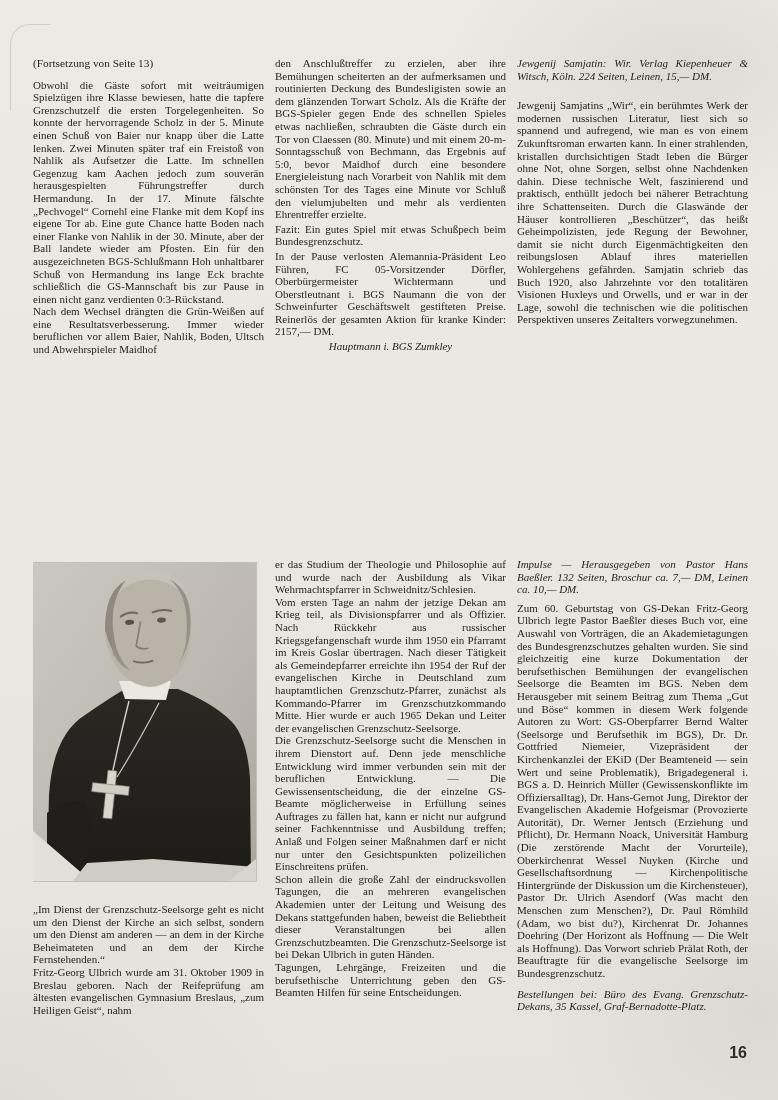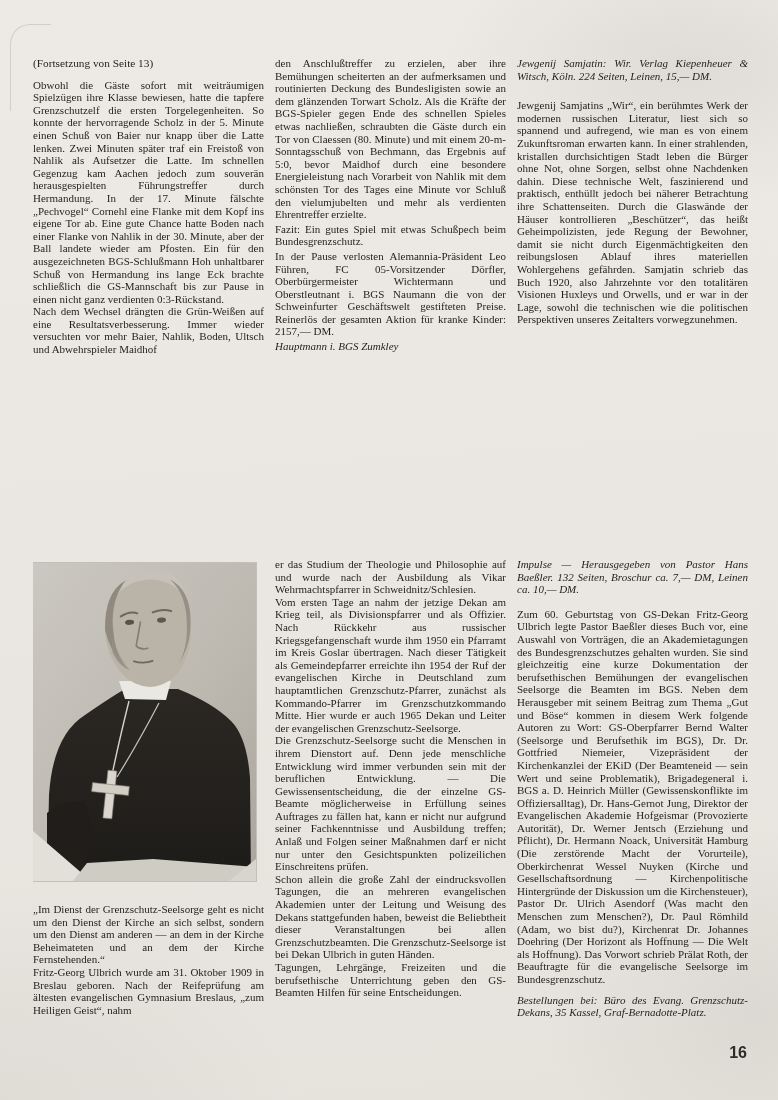--- a/index.html
+++ b/index.html
@@ -25,22 +25,22 @@
   .bottom-section{
     position:absolute; left:33px; right:30px; top:558px; bottom:4px;
     display:grid; grid-template-columns:repeat(3,1fr); column-gap:11px; overflow:hidden;
   }
   .col{ overflow:hidden; }
   p{ margin:0; font-size:11px; line-height:12.6px; text-align:justify; hyphens:auto; }
   .cont-note{ text-align:left; font-size:11.3px; margin-bottom:9px; }
   .gap-sm{ margin-top:2px; }
   .citation{ font-style:italic; }
   .citation.top{ margin-bottom:17px; }
-  .citation.bottom{ margin-bottom:12px; }
-  .signature{ text-align:left; font-style:italic; margin-top:2px; }
+  .citation.bottom{ margin-bottom:6px; }
+  .signature{ text-align:center; font-style:italic; margin-top:2px; }
   .ordering{ font-style:italic; margin-top:8px; }
   .headline{ position:absolute; left:35px; top:471px; }
   .headline h1{
     margin:0; font-family:"Liberation Sans", sans-serif; font-weight:bold;
     font-size:31px; line-height:34px; letter-spacing:-0.4px; color:#3e3c3a;
   }
   .photo-frame{
     width:223px; height:318px; margin-top:5px;
     outline:1px solid #c3c0b8; background:#bdb9b1;
   }
@@ -55,21 +55,21 @@
 </head>
 <body>
 
 <div class="sheet">
   <div class="corner-mark"></div>
 
   <div class="top-section">
     <div class="col">
       <p class="cont-note">(Fortsetzung von Seite 13)</p>
       <p>Obwohl die Gäste sofort mit weiträumigen Spielzügen ihre Klasse bewiesen, hatte die tapfere Grenzschutzelf die ersten Torgelegenheiten. So konnte der hervorragende Scholz in der 5. Minute einen Schuß von Baier nur knapp über die Latte lenken. Zwei Minuten später traf ein Freistoß von Nahlik als Aufsetzer die Latte. Im schnellen Gegenzug kam Aachen jedoch zum souverän herausgespielten Führungstreffer durch Hermandung. In der 17. Minute fälschte „Pechvogel“ Cornehl eine Flanke mit dem Kopf ins eigene Tor ab. Eine gute Chance hatte Boden nach einer Flanke von Nahlik in der 30. Minute, aber der Ball landete wieder am Pfosten. Ein für den ausgezeichneten BGS-Schlußmann Hoh unhaltbarer Schuß von Hermandung ins lange Eck brachte schließlich die GS-Mannschaft bis zur Pause in einen nicht ganz verdienten 0:3-Rückstand.</p>
-      <p>Nach dem Wechsel drängten die Grün-Weißen auf eine Resultatsverbesserung. Immer wieder versuchten vor mehr Baier, Nahlik, Boden, Ultsch und Abwehrspieler Maidhof</p>
+      <p>Nach dem Wechsel drängten die Grün-Weißen auf eine Resultatsverbesserung. Immer wieder beruflichen vor allem Baier, Nahlik, Boden, Ultsch und Abwehrspieler Maidhof</p>
     </div>
     <div class="col">
       <p>den Anschlußtreffer zu erzielen, aber ihre Bemühungen scheiterten an der aufmerksamen und routinierten Deckung des Bundesligisten sowie an dem glänzenden Torwart Scholz. Als die Kräfte der BGS-Spieler gegen Ende des schnellen Spieles etwas nachließen, schraubten die Gäste durch ein Tor von Claessen (80. Minute) und mit einem 20-m-Sonntagsschuß von Bechmann, das Ergebnis auf 5:0, bevor Maidhof durch eine besondere Energieleistung nach Vorarbeit von Nahlik mit dem schönsten Tor des Tages eine Minute vor Schluß den vielumjubelten und mehr als verdienten Ehrentreffer erzielte.</p>
       <p class="gap-sm">Fazit: Ein gutes Spiel mit etwas Schußpech beim Bundesgrenzschutz.</p>
       <p class="gap-sm">In der Pause verlosten Alemannia-Präsident Leo Führen, FC 05-Vorsitzender Dörfler, Oberbürgermeister Wichtermann und Oberstleutnant i. BGS Naumann die von der Schweinfurter Geschäftswelt gestifteten Preise. Reinerlös der gesamten Aktion für kranke Kinder: 2157,— DM.</p>
       <p class="signature">Hauptmann i. BGS Zumkley</p>
     </div>
     <div class="col">
       <p class="citation top">Jewgenij Samjatin: Wir. Verlag Kiepenheuer &amp; Witsch, Köln. 224 Seiten, Leinen, 15,— DM.</p>
       <p>Jewgenij Samjatins „Wir“, ein berühmtes Werk der modernen russischen Literatur, liest sich so spannend und aufregend, wie man es von einem Zukunftsroman erwarten kann. In einer strahlenden, kristallen durchsichtigen Stadt leben die Bürger ohne Not, ohne Sorgen, selbst ohne Nachdenken dahin. Diese technische Welt, faszinierend und praktisch, enthüllt jedoch bei näherer Betrachtung ihre Schattenseiten. Durch die Glaswände der Häuser kontrollieren „Beschützer“, das heißt Geheimpolizisten, jede Regung der Bewohner, damit sie nicht durch Eigenmächtigkeiten den reibungslosen Ablauf ihres materiellen Wohlergehens gefährden. Samjatin schrieb das Buch 1920, also Jahrzehnte vor den totalitären Visionen Huxleys und Orwells, und er war in der Lage, sowohl die technischen wie die politischen Perspektiven unseres Zeitalters vorwegzunehmen.</p>

